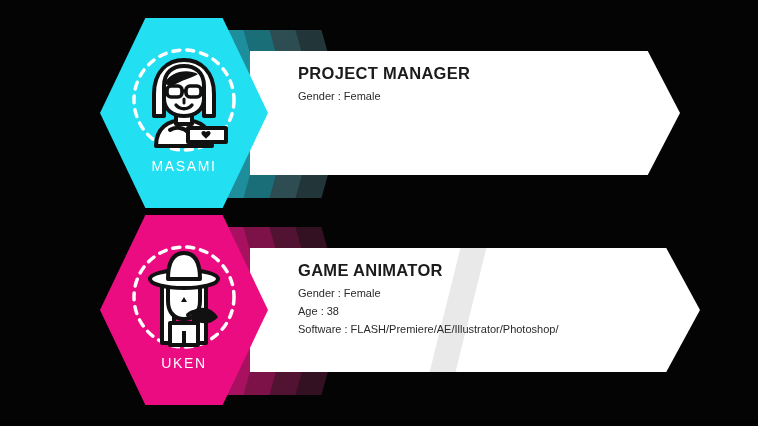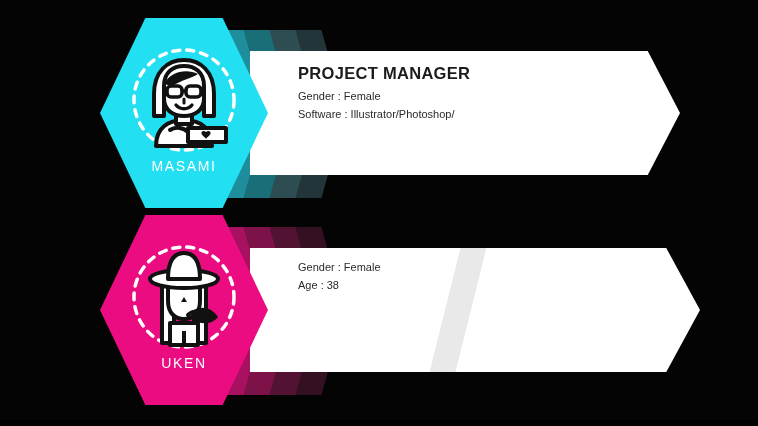--- a/index.html
+++ b/index.html
@@ -141,21 +141,20 @@
       <div class="chev c3" style="background:#2E4D52"></div>
       <div class="chev c2" style="background:#1A6E78"></div>
       <div class="chev c1" style="background:#1F8E9C"></div>
     </div>
 
     <div class="panel">
 
       <div class="panel-text">
         <div class="role-title">PROJECT MANAGER</div>
         <div class="detail-line">Gender : Female</div>
-        <div class="detail-line">Software : Illustrator/Photoshop/</div>
       </div>
     </div>
 
     <div class="hex-wrap">
       <div class="hex" style="background:#22DFF2"></div>
       <div class="avatar-holder">
         <svg viewBox="0 0 116 116" width="116" height="116">
 
           <circle cx="58" cy="58" r="50" fill="none" stroke="#ffffff" stroke-width="3.5" stroke-dasharray="7 7" stroke-linecap="round"></circle>
 
@@ -193,22 +192,24 @@
     <div class="chevrons">
       <div class="chev c4" style="background:#331022"></div>
       <div class="chev c3" style="background:#521231"></div>
       <div class="chev c2" style="background:#7C1247"></div>
       <div class="chev c1" style="background:#A8115F"></div>
     </div>
 
     <div class="panel">
       <div class="panel-shine"></div>
       <div class="panel-text">
+        <div class="role-title">GAME ANIMATOR</div>
         <div class="detail-line">Gender : Female</div>
         <div class="detail-line">Age : 38</div>
+        <div class="detail-line">Software : FLASH/Premiere/AE/Illustrator/Photoshop/</div>
       </div>
     </div>
 
     <div class="hex-wrap">
       <div class="hex" style="background:#EB0C82"></div>
       <div class="avatar-holder">
         <svg viewBox="0 0 116 116" width="116" height="116">
 
           <circle cx="58" cy="58" r="50" fill="none" stroke="#ffffff" stroke-width="3.5" stroke-dasharray="7 7" stroke-linecap="round"></circle>
 

